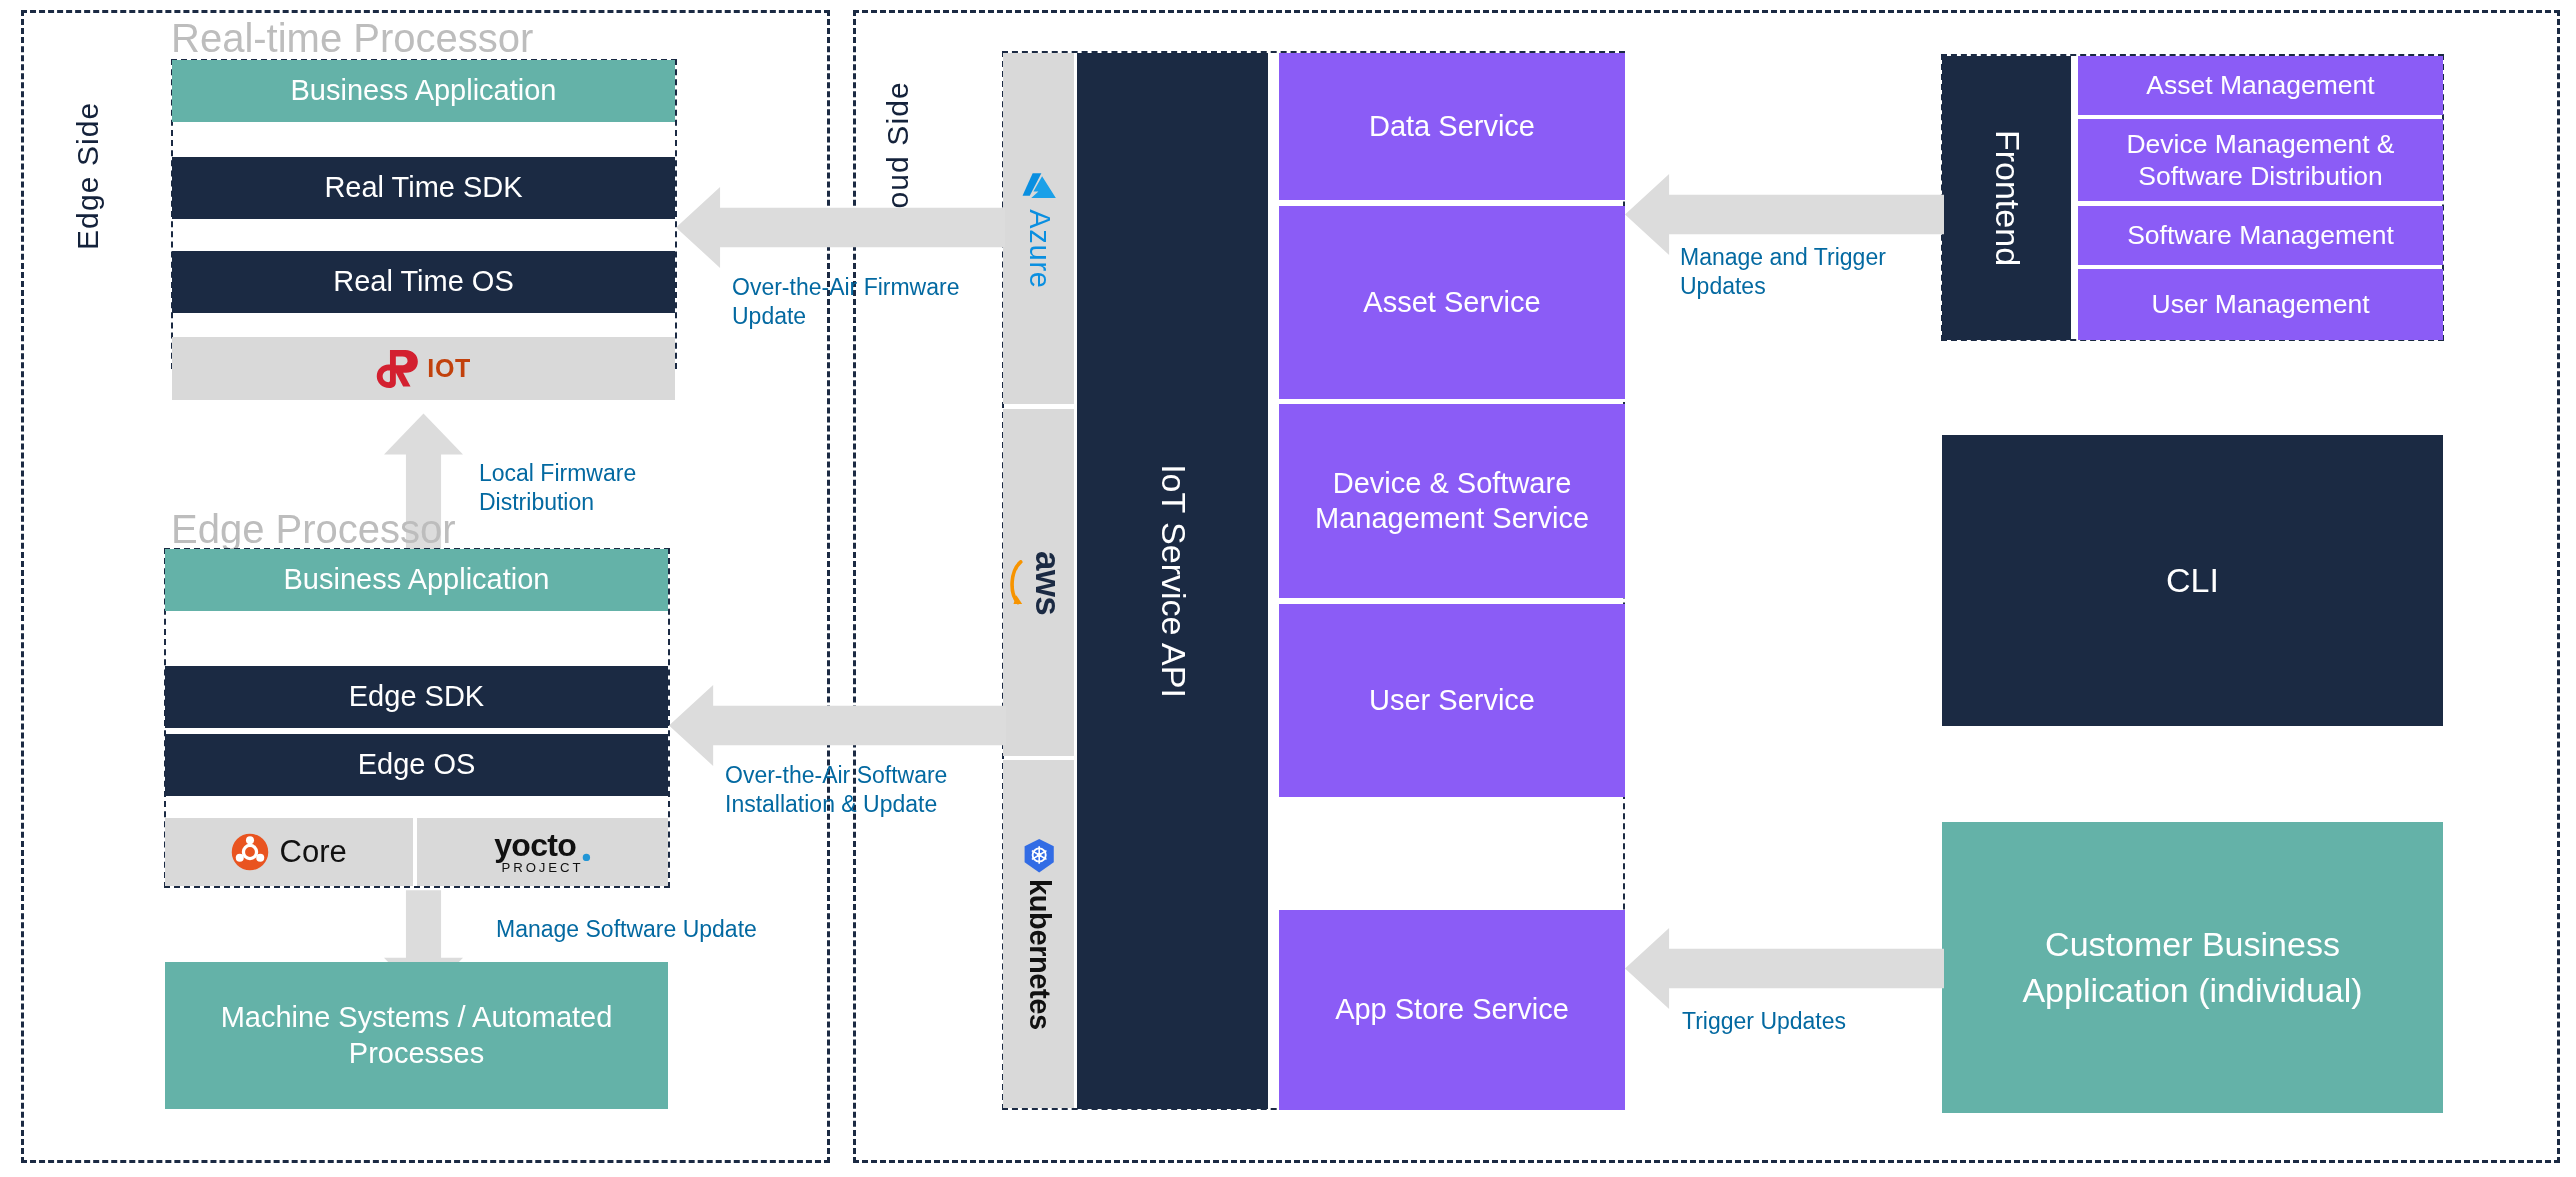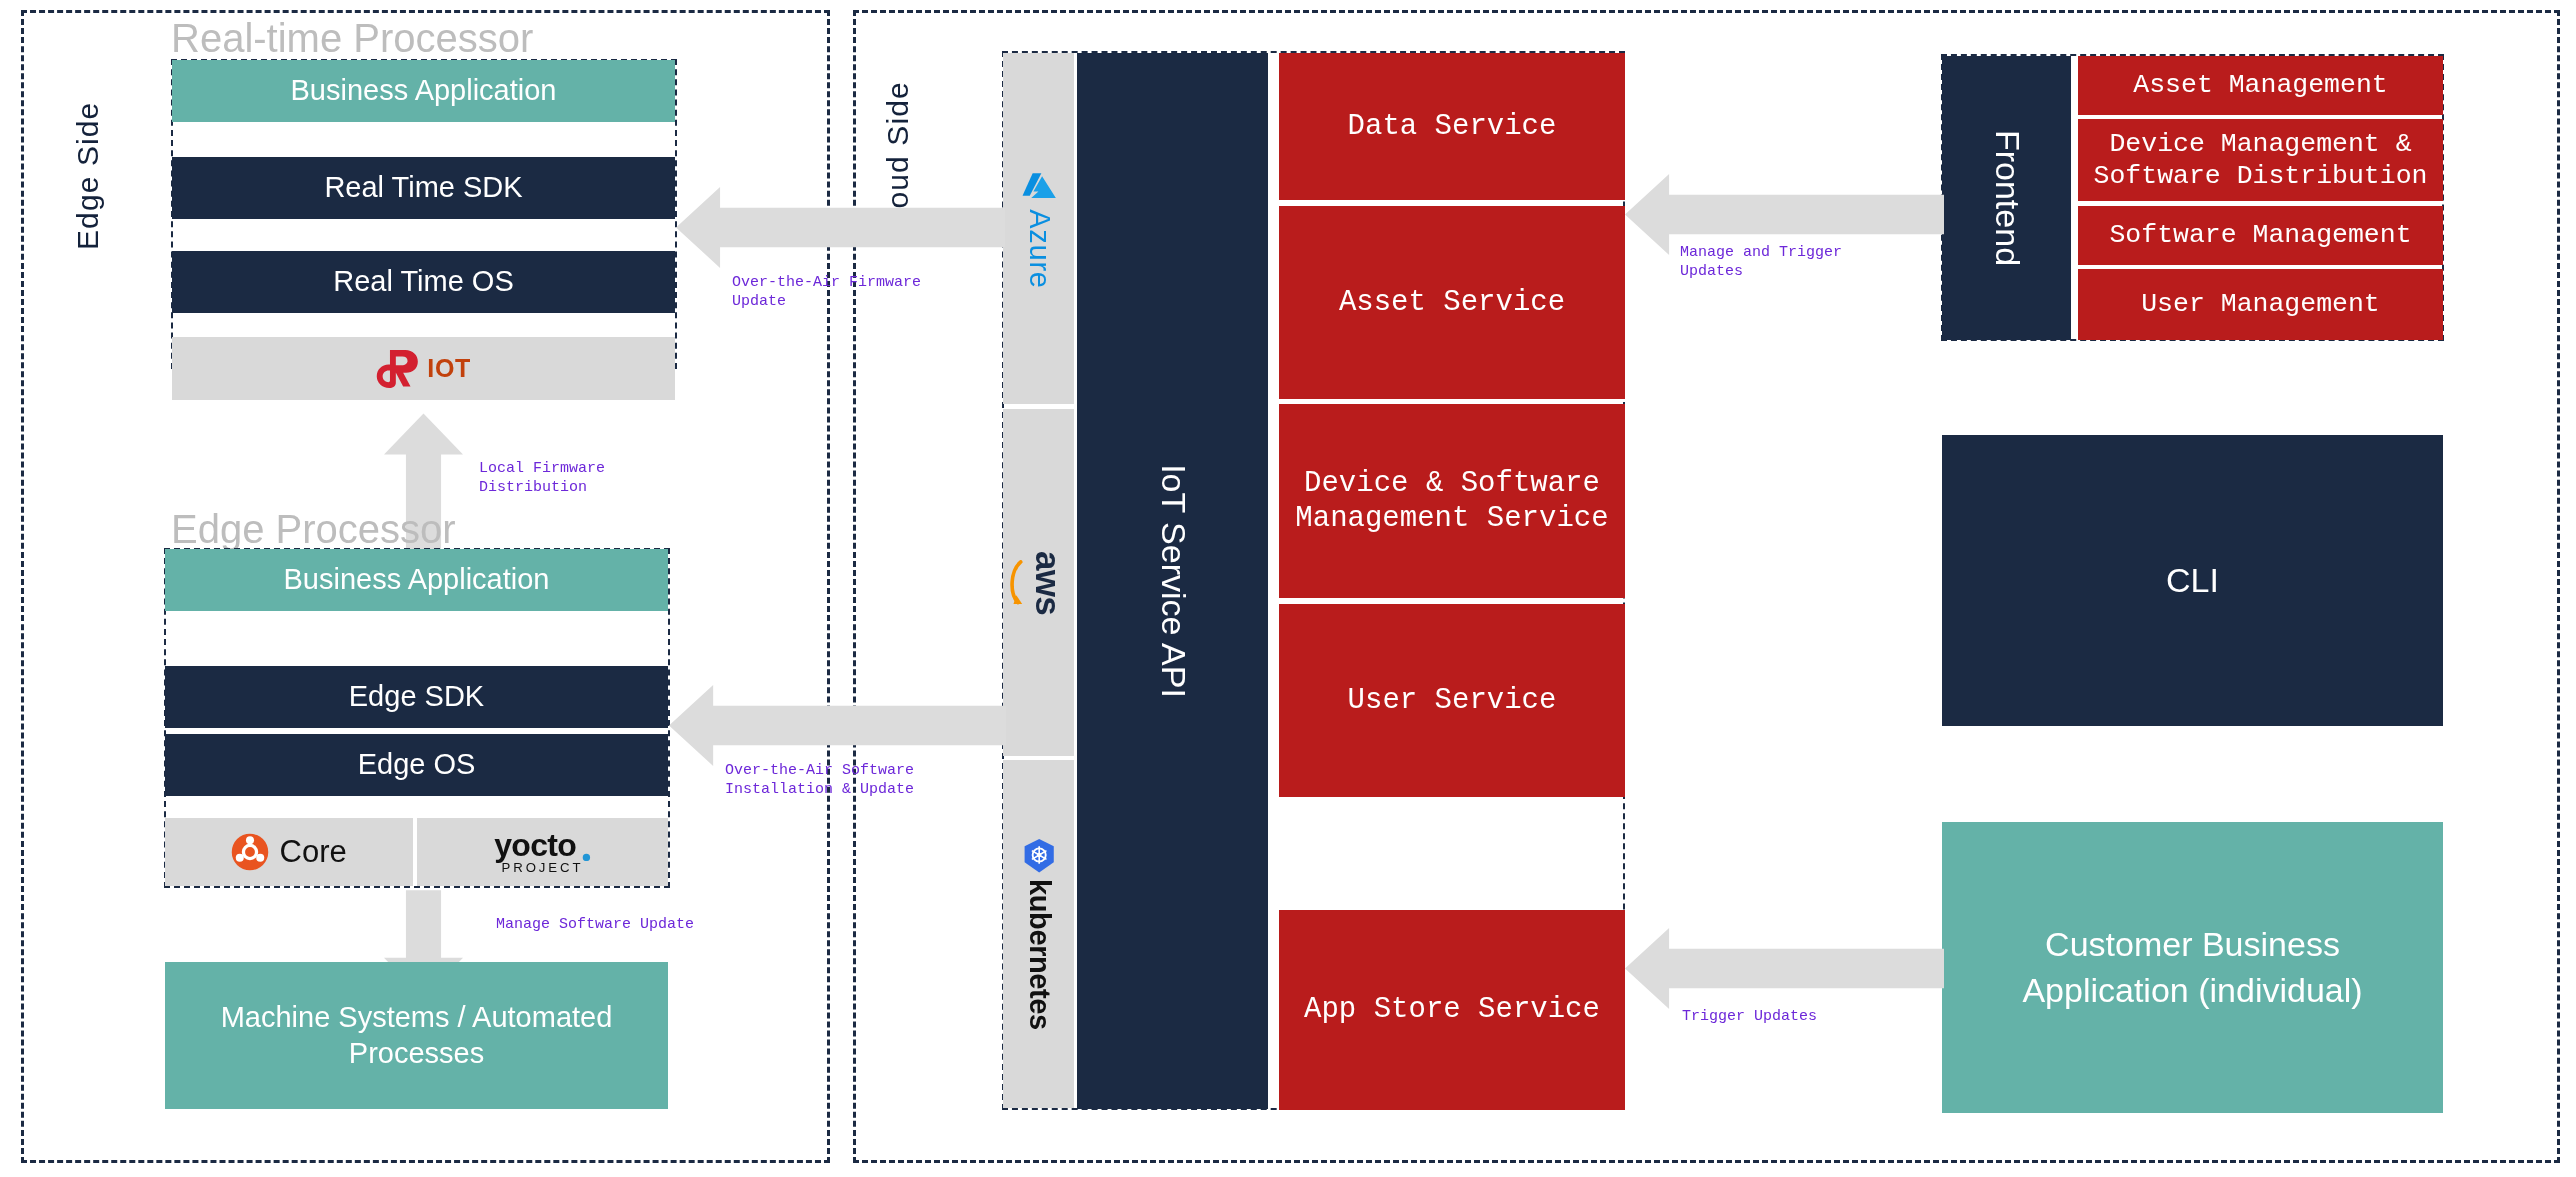--- a/index.html
+++ b/index.html
@@ -52,21 +52,21 @@
     justify-content: center;
     text-align: center;
     color: #ffffff;
     font-size: 29px;
     line-height: 1.22;
     padding: 0 8.8px;
   }
   .blk-teal  { background: #64b2a8; }
   .blk-navy  { background: #1b2a43; }
   .blk-grey  { background: #d9d9d9; color:#222; }
-  .blk-grey2 { background: #b91c1c; color: #ffffff; font-family: Liberation Mono, monospace; }
+  .blk-grey2 { background: #8b5cf6; color: #ffffff; }
 
   
   .vtext {
     position: absolute;
     left: 50%;
     top: 50%;
     color: #ffffff;
     font-size: 34px;
     white-space: nowrap;
     transform: translate(-50%,-50%) rotate(90deg);
@@ -79,25 +79,24 @@
     transform: translate(-50%,-50%) rotate(90deg);
     display: flex;
     align-items: center;
     gap: 5.9px;
   }
   .arr-wrap { position: absolute; }
   .arr-svg { display:block; }
 
   .arrow-label {
     position: absolute;
-    color: #6d28d9;
-    font-size: 15px;
+    color: #0369a1;
+    font-size: 23px;
     line-height: 1.28;
     white-space: pre-line;
-    font-family: Liberation Mono, monospace;
   }
 
   
   .azure-word { color:#0a8fe0; font-size: 29px; letter-spacing:0.7px;}
   .aws-word { color:#1b2a43; font-size: 35px; font-weight:700; letter-spacing:-0.7px;}
   .k8s-word { color:#111; font-size: 29px; font-weight:700; letter-spacing:-0.4px;}
   .core-word { color:#111; font-size:31px; }
   .yocto-word { color:#111; font-size:32px; font-weight:700; letter-spacing:-0.7px; }
   .yocto-sub { color:#111; font-size:13.2px; letter-spacing:2.9px;text-align:right; }
   .riot-r { fill: #d32030; }

